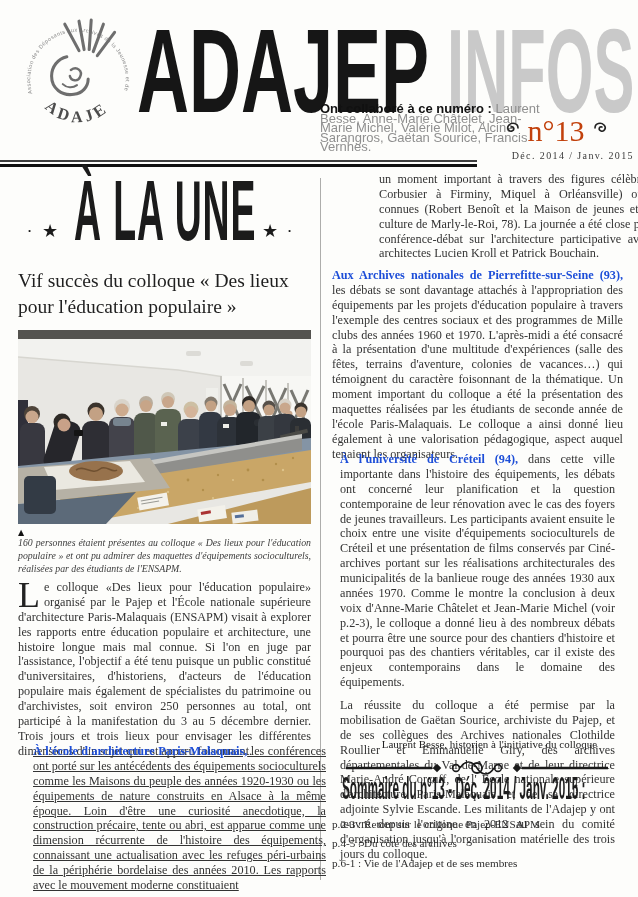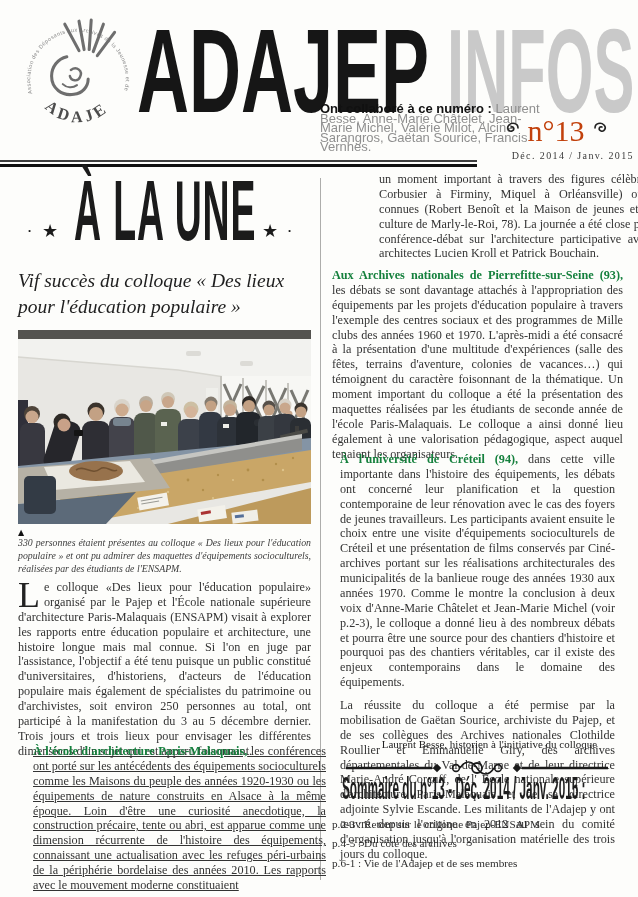--- a/index.html
+++ b/index.html
@@ -35,32 +35,32 @@
   .rcol{position:absolute;left:332px;top:172px;width:291px;}
 
   
   .alaune-title{position:absolute;left:56px;top:-10px;font-family:"Liberation Sans",sans-serif;
         font-weight:bold;font-size:85px;line-height:1;letter-spacing:2px;color:#1b1b1b;
         transform:scaleX(.44);transform-origin:0 0;white-space:nowrap;}
   .star{position:absolute;font-size:18px;color:#1b1b1b;font-family:"DejaVu Sans",sans-serif;}
   .star-l{left:24px;top:42px;} .star-r{left:244px;top:42px;}
   .dot{position:absolute;font-size:9px;color:#1b1b1b;}
   .dot-l{left:10px;top:48px;} .dot-r{left:270px;top:48px;}
-  .headline{position:absolute;left:0;top:90px;width:293px;font-style:italic;
+  .headline{position:absolute;left:0;top:90px;width:293px;
         font-size:19.5px;line-height:1.32;color:#1f1f1f;}
   .photo-wrap{position:absolute;left:0;top:152px;width:293px;height:194px;}
   .photo-svg{width:293px;height:194px;display:block;}
   .cap-marker{position:absolute;left:0;top:350px;font-size:8px;color:#111;
         font-family:"DejaVu Sans",sans-serif;}
   .caption{position:absolute;left:0;top:359px;width:293px;font-style:italic;
         font-size:9.8px;line-height:1.32;color:#3c3c3c;text-align:justify;}
 
   
   .bodytext{font-size:12.2px;line-height:1.22;text-align:justify;color:#333;margin:0;}
-  .lead{font-weight:bold;color:#15803d;}
+  .lead{font-weight:bold;color:#1d4ed8;}
   .dropcap{float:left;font-size:36px;line-height:28px;padding:1px 4px 0 0;color:#222;}
   .p-l1{position:absolute;left:0;top:402px;width:293px;}
   .p-l2{position:absolute;left:15px;top:566px;width:293px;text-decoration:underline;}
   .p-r1{position:absolute;left:16px;top:0;width:291px;margin-left:31px;}
   .p-r2{position:absolute;left:0;top:96px;width:291px;}
   .p-r3{position:absolute;left:0;top:272px;width:291px;}
   .p-r3 p{margin:8px;}
   .signature{position:absolute;left:12px;top:566px;width:291px;text-align:center;
         font-size:11px;color:#222;}
   .orn-divider{position:absolute;left:14px;top:588px;width:262px;height:16px;}
@@ -262,21 +262,21 @@
           </g>
         <g transform="rotate(-10 135 171)">
             <rect x="120" y="165" width="30" height="13" fill="#f4f2ec"></rect>
             <line x1="123" y1="169" x2="145" y2="169" stroke="#9a9a94" stroke-width="1"></line>
             <line x1="123" y1="172" x2="141" y2="172" stroke="#9a9a94" stroke-width="1"></line>
           </g>
       </svg>
     </div>
 
     <div class="cap-marker">▲</div>
-    <div class="caption">330 personnes étaient présentes au colloque « Des lieux pour l'éducation populaire » et ont pu admirer des maquettes d'équipements socioculturels, réalisées par des étudiants de l'ENSAPM.</div>
+    <div class="caption">160 personnes étaient présentes au colloque « Des lieux pour l'éducation populaire » et ont pu admirer des maquettes d'équipements socioculturels, réalisées par des étudiants de l'ENSAPM.</div>
 
     <p class="bodytext p-l1"><span class="dropcap">L</span><span>e colloque «Des lieux pour l'éducation populaire» organisé par le Pajep et l'École nationale supérieure d'architecture Paris-Malaquais (ENSAPM) visait à explorer les rapports entre éducation populaire et architecture, une histoire longue mais mal connue. Si l'on en juge par l'assistance, l'objectif a été tenu puisque un public constitué d'universitaires, d'historiens, d'acteurs de l'éducation populaire mais également de spécialistes du patrimoine ou d'archivistes, soit environ 250 personnes au total, ont participé à la manifestation du 3 au 5 décembre dernier. Trois jours et trois lieux pour envisager les différentes dimensions d'un sujet qui est apparu foisonnant.</span></p>
 
     <p class="bodytext p-l2"><span class="lead">À l'école d'architecture Paris-Malaquais,</span><span> les conférences ont porté sur les antécédents des équipements socioculturels comme les Maisons du peuple des années 1920-1930 ou les équipements de nature construits en Alsace à la même époque. Loin d'être une curiosité anecdotique, la construction précaire, tente ou abri, est apparue comme une dimension récurrente de l'histoire des équipements, connaissant une actualisation avec les refuges péri-urbains de la périphérie bordelaise des années 2010. Les rapports avec le mouvement moderne constituaient</span></p>
   </div>
 
   <div class="rcol">
 
     <p class="bodytext p-r1"><span>un moment important à travers des figures célèbres (le Corbusier à Firminy, Miquel à Orléansville) ou peu connues (Robert Benoît et la Maison de jeunes et de la culture de Marly-le-Roi, 78). La journée a été close par une conférence-débat sur l'architecture participative avec les architectes Lucien Kroll et Patrick Bouchain.</span></p>
 

